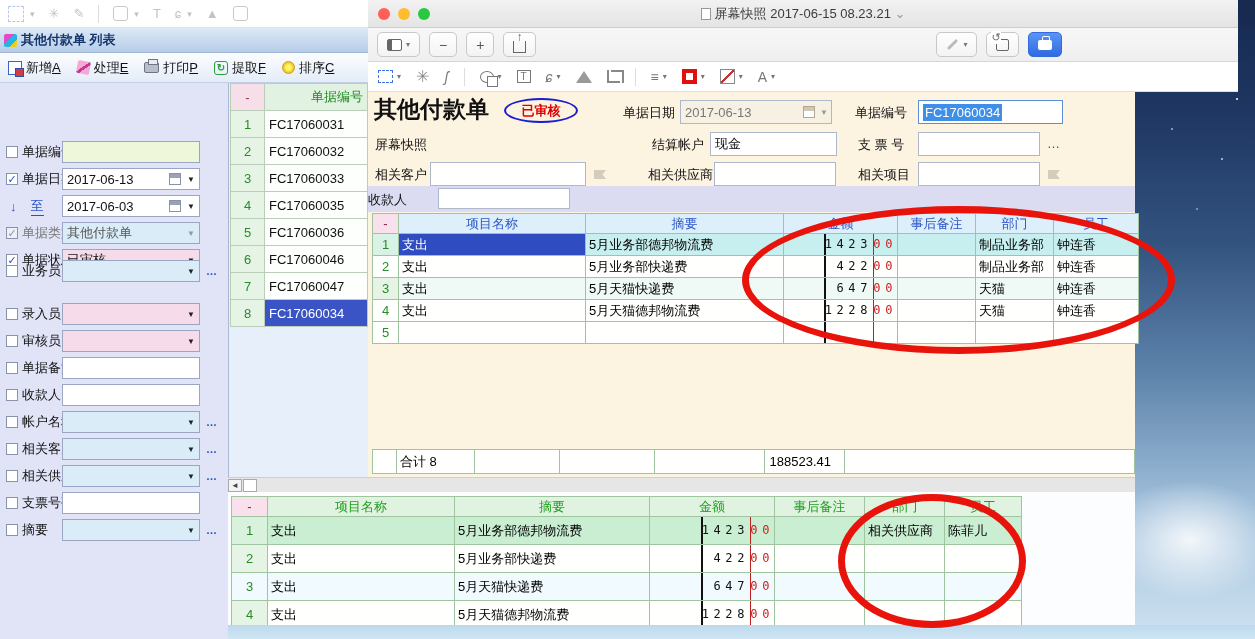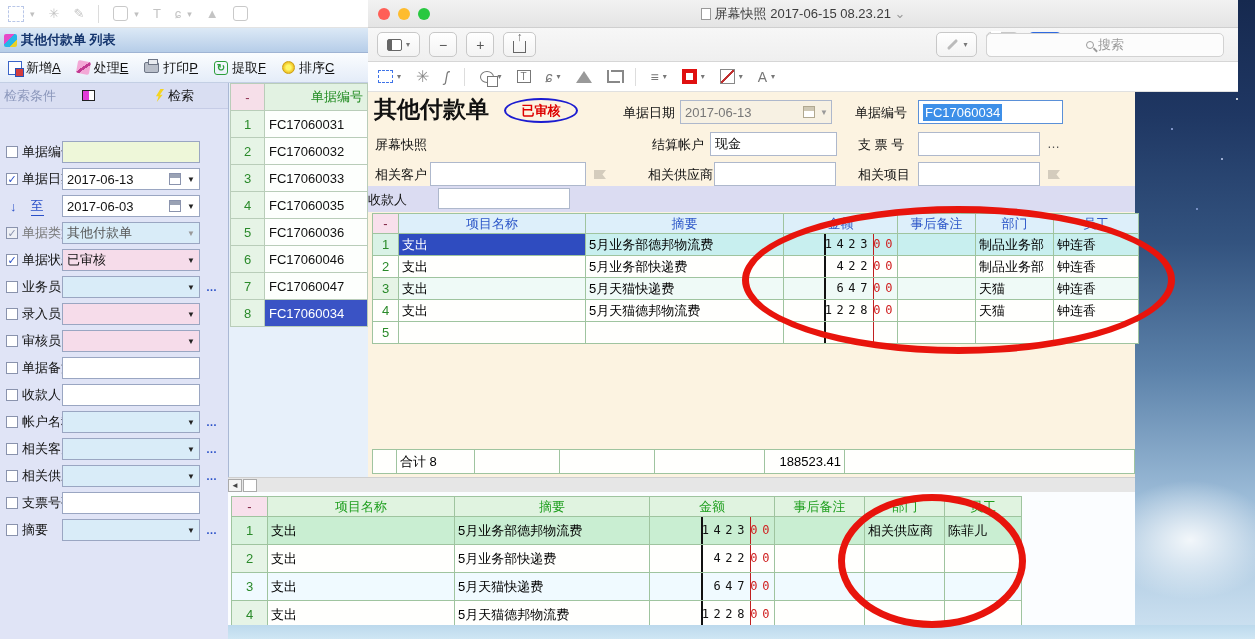--- a/index.html
+++ b/index.html
@@ -213,26 +213,20 @@
           <span class="ic-sort"></span>
           <span><span>排序</span><span class="u">C</span></span>
         </span>
     </div>
     <div id="bw-title" class="abs">
       <span class="bw-appico"></span>
       <span>其他付款单 列表</span>
     </div>
 
     <div id="filterpanel" class="abs">
-      <div id="filterhead">
-        <span class="cap">检索条件</span>
-        <span class="ic-grid"></span>
-        <span class="ic-bolt"></span>
-        <span class="srch">检索</span>
-      </div>
 
       <div class="frow" style="top:57px">
         <span class="cb"></span>
         <span class="flabel">单据编号</span>
         <span class="fctl green"></span>
       </div>
       <div class="frow" style="top:84px">
         <span class="cb">✓</span>
         <span class="flabel">单据日期</span>
         <span class="fctl">
@@ -259,21 +253,21 @@
           </span>
       </div>
       <div class="frow" style="top:165px">
         <span class="cb">✓</span>
         <span class="flabel">单据状态</span>
         <span class="fctl pink">
             <span>已审核</span>
             <span class="arr">▼</span>
           </span>
       </div>
-      <div class="frow" style="top:192px">
+      <div class="frow" style="top:176px">
         <span class="cb"></span>
         <span class="flabel">业务员</span>
         <span class="fctl blue">
             <span class="arr">▼</span>
           </span>
         <span class="dots">…</span>
       </div>
       <div class="frow" style="top:219px">
         <span class="cb"></span>
         <span class="flabel">录入员</span>
@@ -399,24 +393,20 @@
       </span>
     <span class="pbtn" style="margin-left:400px">
         <span class="ic-pen"></span>
         <span class="chev">▾</span>
       </span>
     <span class="pbtn">
         <span class="ic-rot"></span>
       </span>
     <span class="pbtn toolbox">
         <span class="ic-case"></span>
-      </span>
-    <span id="searchbox">
-        <span class="ic-mag"></span>
-        <span>搜索</span>
       </span>
   </div>
   <div id="pv-markup" class="abs">
     <span style="display:flex;align-items:center">
         <span class="m-sel"></span>
         <span class="chev">▾</span>
       </span>
     <span style="color:#888">✳</span>
     <span class="m-sig">ʃ</span>
     <span class="m-div"></span>
@@ -590,21 +580,21 @@
       </tr>
     </tbody>
       </table>
 
     <div id="totals">
       <span class="tc" style="width:25px"></span>
       <span class="tc" style="width:78px;padding-left:3px">合计 8</span>
       <span class="tc" style="width:85px"></span>
       <span class="tc" style="width:95px"></span>
       <span class="tc" style="width:110px"></span>
-      <span class="tc" style="width:80px;justify-content:flex-end;padding-right:3px">188523.41</span>
+      <span class="tc" style="width:80px;justify-content:flex-end;padding-right:13px">188523.41</span>
       <span class="tc" style="width:290px"></span>
     </div>
   </div>
 
   <div id="hscroll" class="abs">
     <span class="larr">◄</span>
     <span class="thumb"></span>
   </div>
 
   <div id="bottompanel" class="abs">

